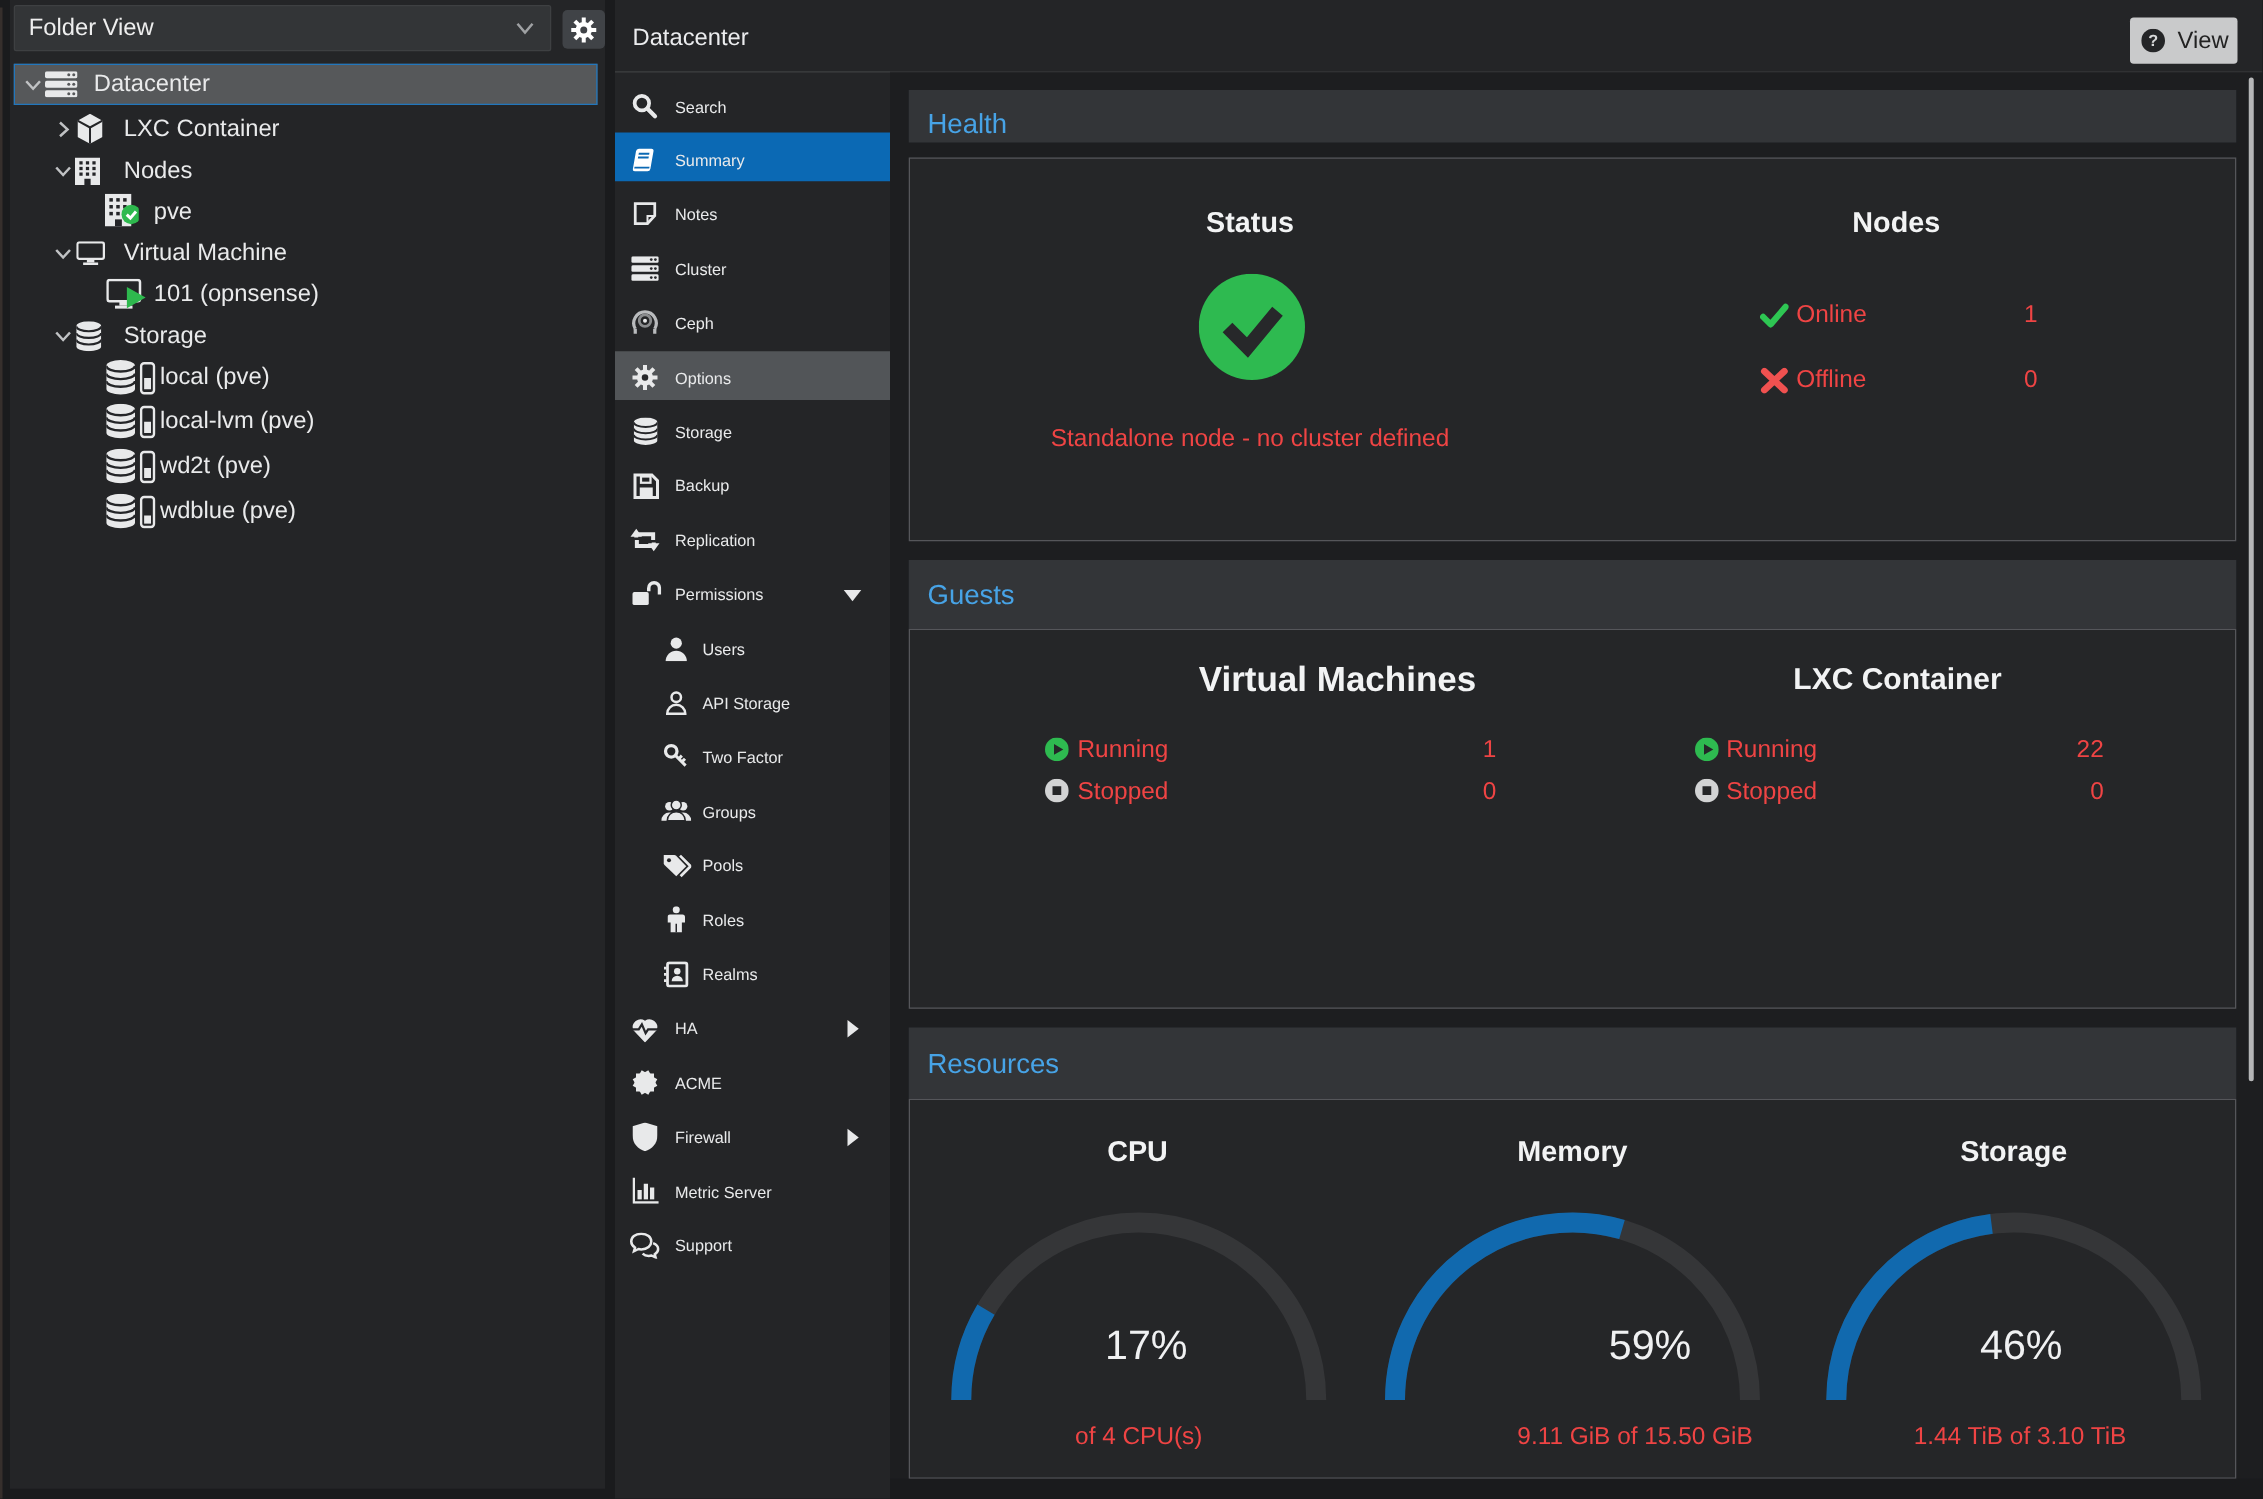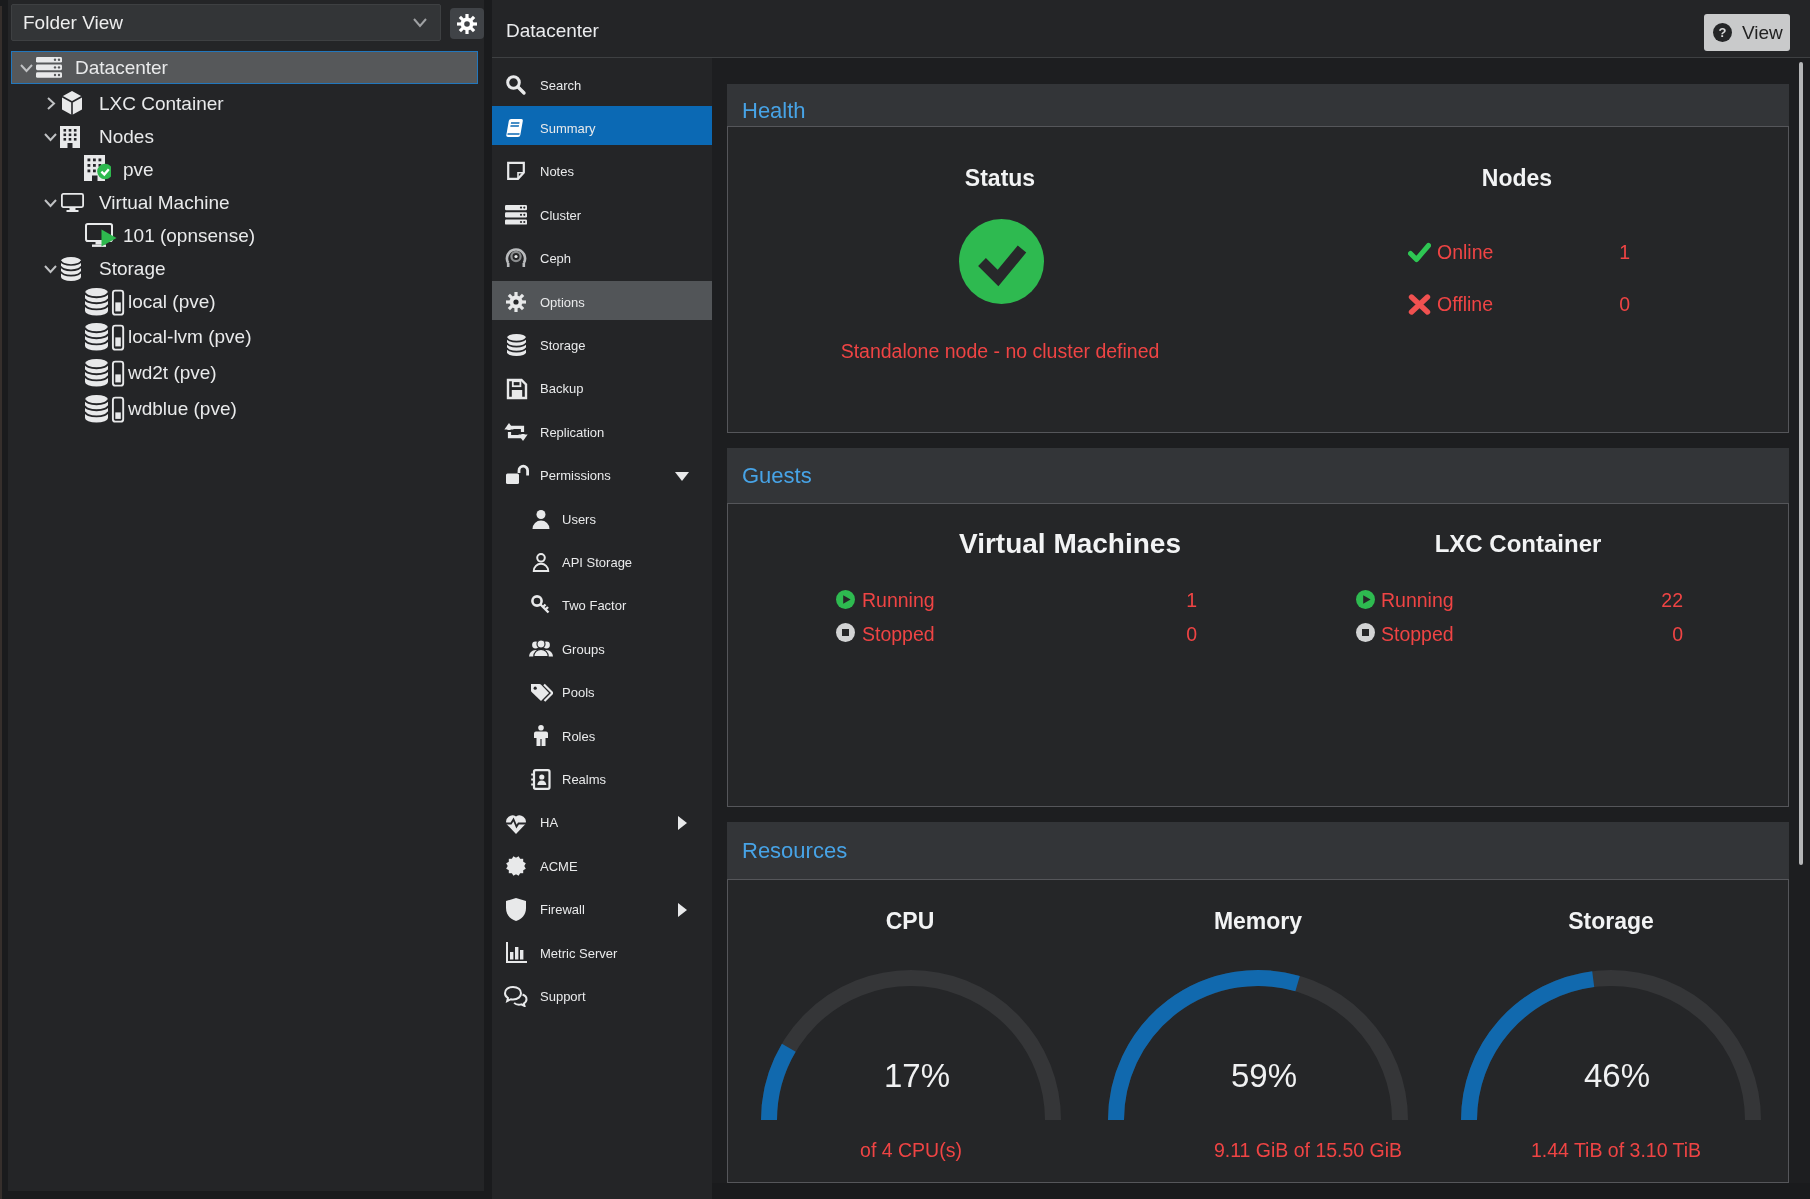--- a/index.html
+++ b/index.html
@@ -407,21 +407,21 @@
     <rect x="14" y="8" width="3.4" height="9.5" fill="#e8e9ea"></rect>
   </svg>
 <div class="mrow" style="top:975px">
     <span style="left:48px">Support</span>
   </div>
 <svg class="ic" style="left:504px;top:986px" width="24" height="21" viewBox="0 0 24 21">
     <path d="M9 1 C4 1 1 3.8 1 7.2 C1 9.2 2.2 10.9 4 12 L3.2 15 L6.8 13.2 C7.5 13.4 8.2 13.5 9 13.5 C14 13.5 17 10.6 17 7.2 C17 3.8 14 1 9 1 Z" fill="none" stroke="#e8e9ea" stroke-width="2"></path>
     <path d="M18.5 8.5 C20.8 9.4 22.5 11.2 22.5 13.2 C22.5 15 21.4 16.5 19.8 17.5 L20.5 20 L17.2 18.4 C16.5 18.6 15.8 18.7 15 18.7 C13 18.7 11.2 18 10.1 16.9" fill="none" stroke="#e8e9ea" stroke-width="2"></path>
   </svg>
 
-<div class="phdr" style="top:84px;height:54px;line-height:54px">
+<div class="phdr" style="top:72px;height:42px;line-height:54px">
     <div>Health</div>
   </div>
 <div class="pbody" style="top:126px;height:307px"></div>
 <div class="bt ctr" style="left:1000px;top:178px">Status</div>
 <div class="bt ctr" style="left:1517px;top:178px">Nodes</div>
 <svg class="ic" style="left:959px;top:219px" width="85" height="85" viewBox="0 0 85 85">
     <circle cx="42.5" cy="42.5" r="42.5" fill="#2eba50"></circle>
     <polyline points="23,43 39,59 63,30" fill="none" stroke="#27282a" stroke-width="11"></polyline>
   </svg>
 <div class="t19 ctr" style="left:1000px;top:351px">Standalone node - no cluster defined</div>
@@ -480,21 +480,21 @@
   </svg>
 <svg class="ic" style="left:1098px;top:960px" width="320" height="170" viewBox="0 0 320 170">
     <path d="M18 160 A142 142 0 0 1 302 160" fill="none" stroke="#353638" stroke-width="16"></path>
     <path d="M18 160 A142 142 0 0 1 199.6 23.6" fill="none" stroke="#1169ae" stroke-width="16"></path>
   </svg>
 <svg class="ic" style="left:1451px;top:960px" width="320" height="170" viewBox="0 0 320 170">
     <path d="M18 160 A142 142 0 0 1 302 160" fill="none" stroke="#353638" stroke-width="16"></path>
     <path d="M18 160 A142 142 0 0 1 142.2 19.1" fill="none" stroke="#1169ae" stroke-width="16"></path>
   </svg>
 <div class="pct ctr" style="left:917px;top:1076px">17%</div>
-<div class="pct ctr" style="left:1264px;top:1076px">59%</div>
+<div class="pct ctr" style="left:1320px;top:1076px">59%</div>
 <div class="pct ctr" style="left:1617px;top:1076px">46%</div>
 <div class="t19 ctr" style="left:911px;top:1150px">of 4 CPU(s)</div>
 <div class="t19 ctr" style="left:1308px;top:1150px">9.11 GiB of 15.50 GiB</div>
 <div class="t19 ctr" style="left:1616px;top:1150px">1.44 TiB of 3.10 TiB</div>
 <div id="botstrip"></div>
 <div id="leftstrip"></div>
 <div id="helpbtn">
     <span style="position:absolute;left:38px;top:0">View</span>
   </div>
 <svg class="ic" style="left:1713px;top:23px" width="19" height="19" viewBox="0 0 19 19">

